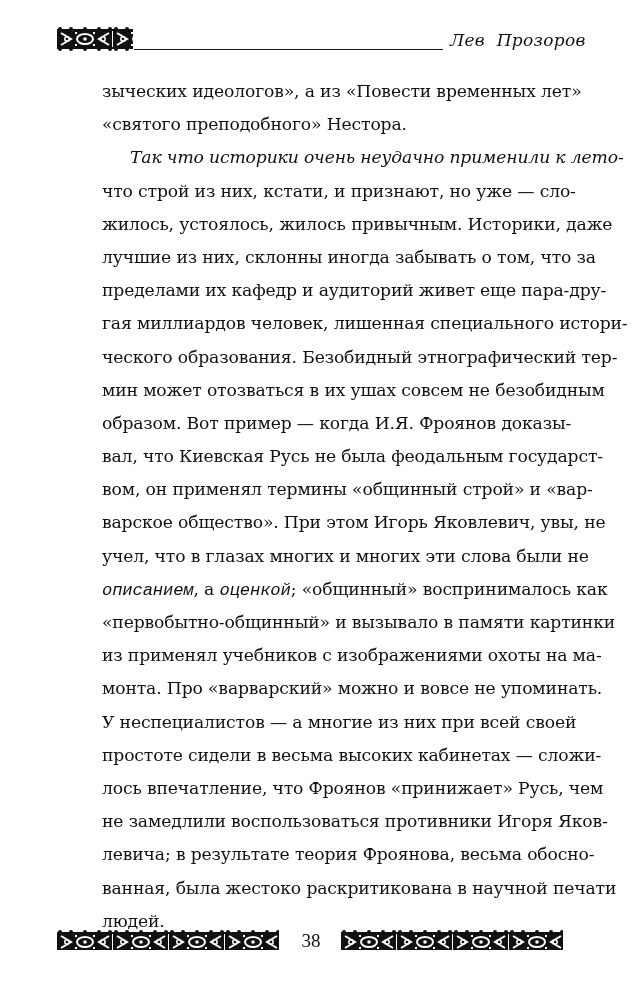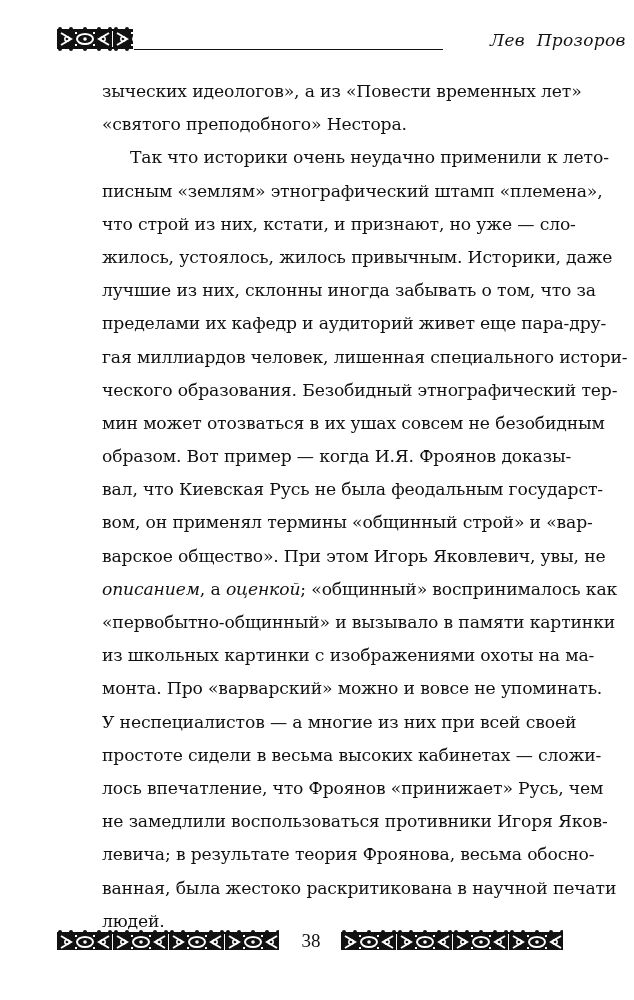--- a/index.html
+++ b/index.html
@@ -46,21 +46,20 @@
     .header .author {
       position: absolute;
       left: 393px;
       top: 5px;
       font-family: "DejaVu Serif", "Liberation Serif", serif;
       font-style: italic;
       font-size: 17px;
       letter-spacing: 0.3px;
       word-spacing: 6px;
       white-space: nowrap;
-      margin-left: 40px;
     }
     
     .body-text {
       position: absolute;
       left: 60px;
       top: 75px;
       width: 503px;
     }
     .line {
       display: block;
@@ -73,23 +72,25 @@
       text-align-last: justify;
       letter-spacing: -0.15px;
       margin-left: 42px;
     }
     .line.last {
       text-align-last: left;
     }
     .line.indent {
       padding-left: 28px;
       box-sizing: border-box;
+      font-style: italic;
     }
     .line .it {
       font-style: italic;
+      font-family: Liberation Mono, monospace;
     }
     
     .footer {
       position: absolute;
       left: 57px;
       top: 928px;
       width: 456px;
       height: 26px;
     }
     .footer .orn-left {
@@ -159,35 +160,35 @@
       <rect x="0" y="0" width="76" height="24" fill="url(#lace)"></rect>
     </svg>
     <div class="rule"></div>
     <span class="author">Лев Прозоров</span>
   </div>
 
   <div class="body-text" id="body-text">
       <div class="line">зыческих идеологов», а из «Повести временных лет»</div>
       <div class="line last">«святого преподобного» Нестора.</div>
       <div class="line indent">Так что историки очень неудачно применили к лето-</div>
-      <div class="line">писным «землям» этнографический штамп «племена»,</div>
       <div class="line">что строй из них, кстати, и признают, но уже — сло-</div>
       <div class="line">жилось, устоялось, жилось привычным. Историки, даже</div>
       <div class="line">лучшие из них, склонны иногда забывать о том, что за</div>
       <div class="line">пределами их кафедр и аудиторий живет еще пара-дру-</div>
       <div class="line">гая миллиардов человек, лишенная специального истори-</div>
       <div class="line">ческого образования. Безобидный этнографический тер-</div>
       <div class="line">мин может отозваться в их ушах совсем не безобидным</div>
       <div class="line">образом. Вот пример — когда И.Я. Фроянов доказы-</div>
       <div class="line">вал, что Киевская Русь не была феодальным государст-</div>
       <div class="line">вом, он применял термины «общинный строй» и «вар-</div>
       <div class="line">варское общество». При этом Игорь Яковлевич, увы, не</div>
+      <div class="line">учел, что в глазах многих и многих эти слова были не</div>
       <div class="line"><span class="it">описанием</span><span>, а </span><span class="it">оценкой</span><span>; «общинный» воспринималось как</span></div>
       <div class="line">«первобытно-общинный» и вызывало в памяти картинки</div>
-      <div class="line">из школьных картинки с изображениями охоты на ма-</div>
+      <div class="line">из применял учебников с изображениями охоты на ма-</div>
       <div class="line">монта. Про «варварский» можно и вовсе не упоминать.</div>
       <div class="line">У неспециалистов — а многие из них при всей своей</div>
       <div class="line">простоте сидели в весьма высоких кабинетах — сложи-</div>
       <div class="line">лось впечатление, что Фроянов «принижает» Русь, чем</div>
       <div class="line">не замедлили воспользоваться противники Игоря Яков-</div>
       <div class="line">левича; в результате теория Фроянова, весьма обосно-</div>
       <div class="line">ванная, была жестоко раскритикована в научной печати</div>
       <div class="line last">людей.</div>
     </div>
 

